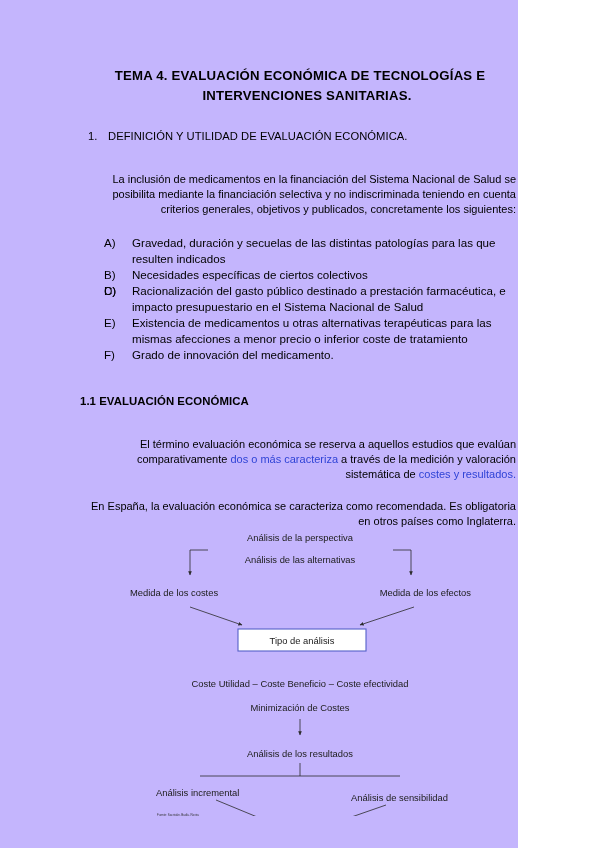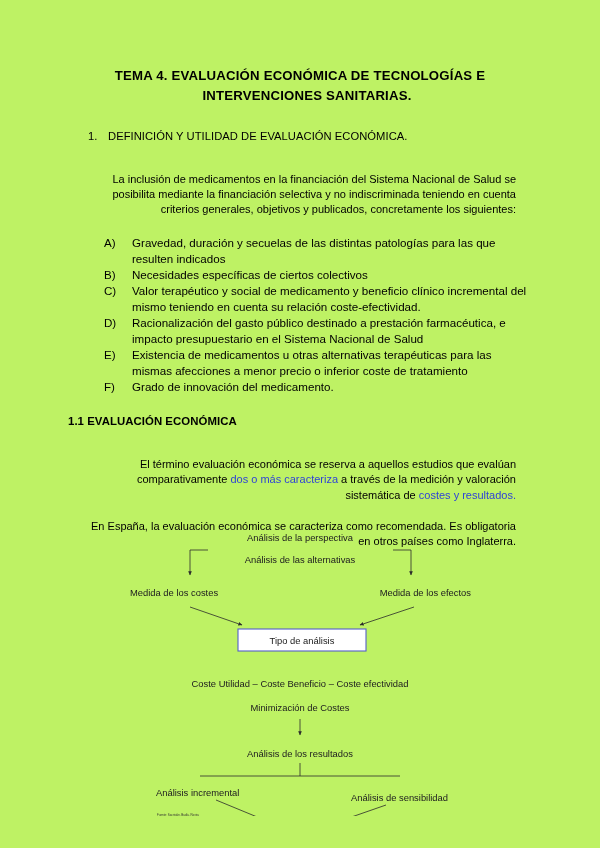--- a/index.html
+++ b/index.html
@@ -12,23 +12,23 @@
     height: 848px;
     position: relative;
     font-family: "Liberation Sans", sans-serif;
     color: #000000;
     overflow: hidden;
   }
 
   .page {
     position: absolute;
     left: 0; top: 0;
-    width: 600px;
+    width: 518px;
     height: 848px;
-    background: #bef264;
+    background: #c4b5fd;
   }
 
   .content {
     position: absolute;
     left: 68px;
     top: 0;
     width: 464px;
   }
 
   h1.doc-title {
@@ -84,21 +84,21 @@
   ol.alpha li .marker {
     position: absolute;
     left: 16px;
     top: 0;
     width: 26px;
   }
 
   h3.sub-heading {
     font-size: 11.4px;
     font-weight: bold;
-    margin: 0;
+    margin: 12px;
     padding-top: 20px;
     letter-spacing: 0.05px;
   }
 
   
   .diagram-wrap {
     position: absolute;
     left: 128px;
     top: 519px;
     width: 345px;
@@ -146,21 +146,20 @@
       <li>
         <span class="marker">A)</span>
         <span>Gravedad, duración y secuelas de las distintas patologías para las que resulten indicados</span>
       </li>
       <li>
         <span class="marker">B)</span>
         <span>Necesidades específicas de ciertos colectivos</span>
       </li>
       <li>
         <span class="marker">C)</span>
-        <span>Valor terapéutico y social de medicamento y beneficio clínico incremental del mismo teniendo en cuenta su relación coste-efectividad.</span>
       </li>
       <li>
         <span class="marker">D)</span>
         <span>Racionalización del gasto público destinado a prestación farmacéutica, e impacto presupuestario en el Sistema Nacional de Salud</span>
       </li>
       <li>
         <span class="marker">E)</span>
         <span>Existencia de medicamentos u otras alternativas terapéuticas para las mismas afecciones a menor precio o inferior coste de tratamiento</span>
       </li>
       <li>

